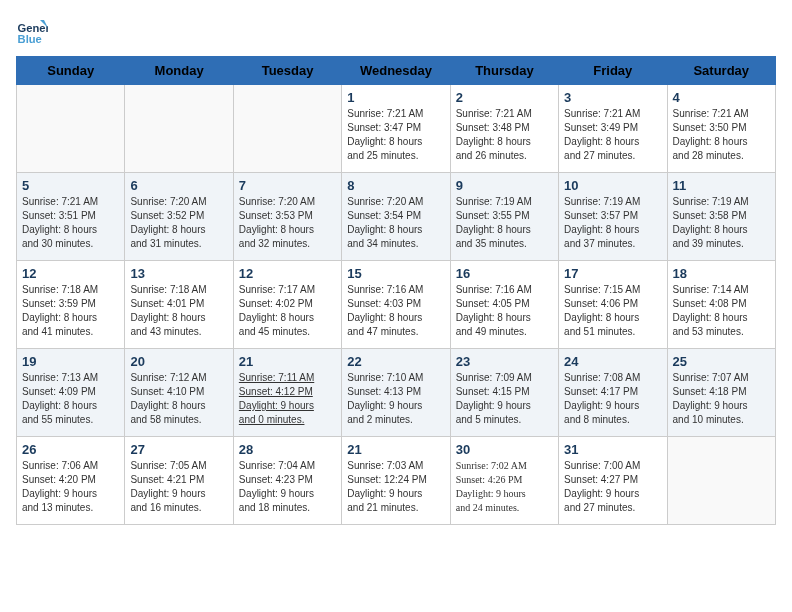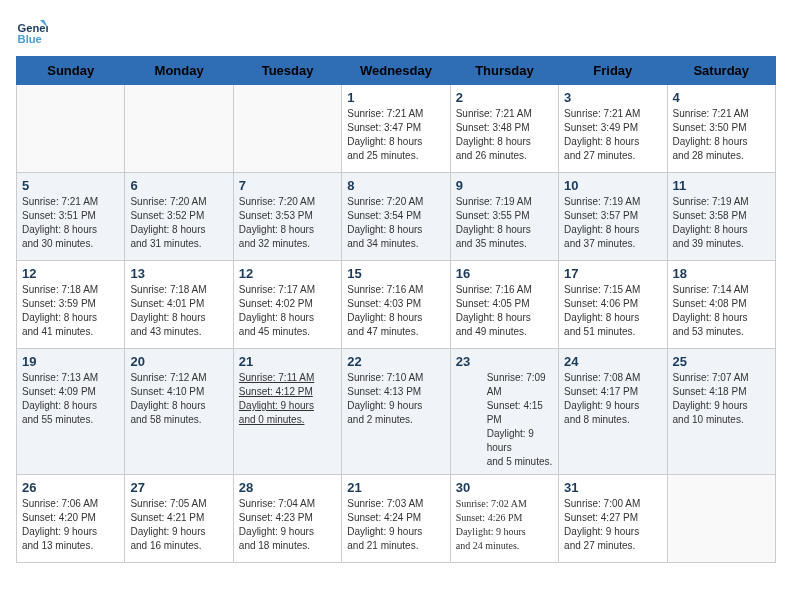--- a/index.html
+++ b/index.html
@@ -273,21 +273,21 @@
         </td>
         <td>
           <span class="day-number">22</span>
           <div class="day-details" style="white-space: pre-line;">Sunrise: 7:10 AM
 Sunset: 4:13 PM
 Daylight: 9 hours
 and 2 minutes.</div>
         </td>
         <td>
           <span class="day-number">23</span>
-          <div class="day-details" style="white-space: pre-line; margin-left: 31px;">Sunrise: 7:09 AM
+          <div class="day-details" style="white-space: pre-line;">Sunrise: 7:09 AM
 Sunset: 4:15 PM
 Daylight: 9 hours
 and 5 minutes.</div>
         </td>
         <td>
           <span class="day-number">24</span>
           <div class="day-details" style="white-space: pre-line;">Sunrise: 7:08 AM
 Sunset: 4:17 PM
 Daylight: 9 hours
 and 8 minutes.</div>
@@ -318,21 +318,21 @@
         <td>
           <span class="day-number">28</span>
           <div class="day-details" style="white-space: pre-line;">Sunrise: 7:04 AM
 Sunset: 4:23 PM
 Daylight: 9 hours
 and 18 minutes.</div>
         </td>
         <td>
           <span class="day-number">21</span>
           <div class="day-details" style="white-space: pre-line;">Sunrise: 7:03 AM
-Sunset: 4:24 PM
+Sunset: 12:24 PM
 Daylight: 9 hours
 and 21 minutes.</div>
         </td>
         <td>
           <span class="day-number">30</span>
           <div class="day-details" style="white-space: pre-line; font-family: Liberation Serif, serif;">Sunrise: 7:02 AM
 Sunset: 4:26 PM
 Daylight: 9 hours
 and 24 minutes.</div>
         </td>

